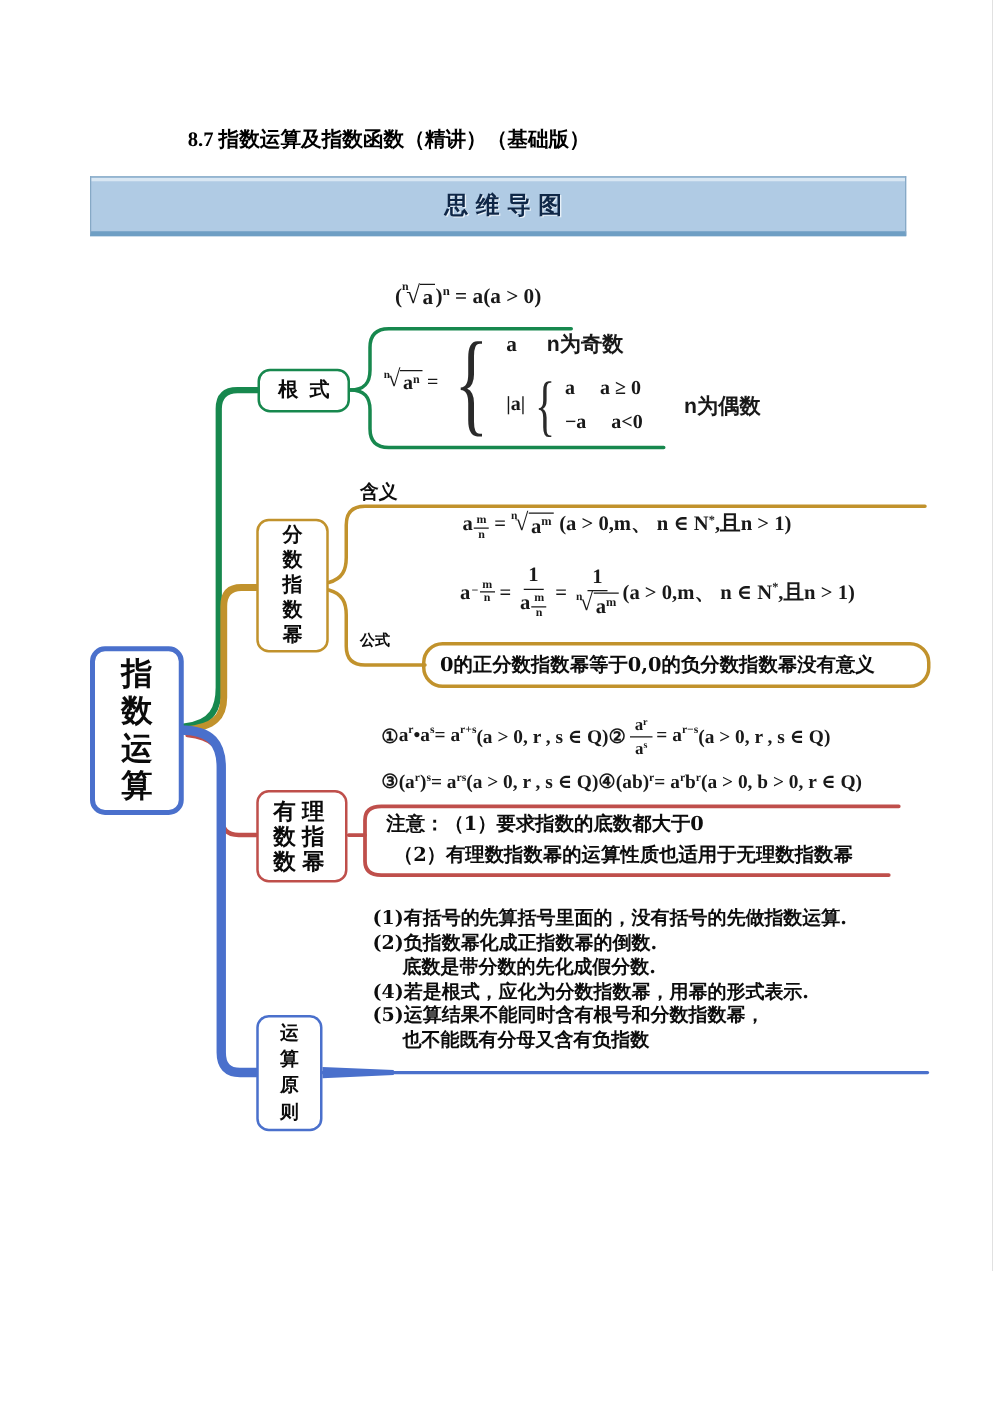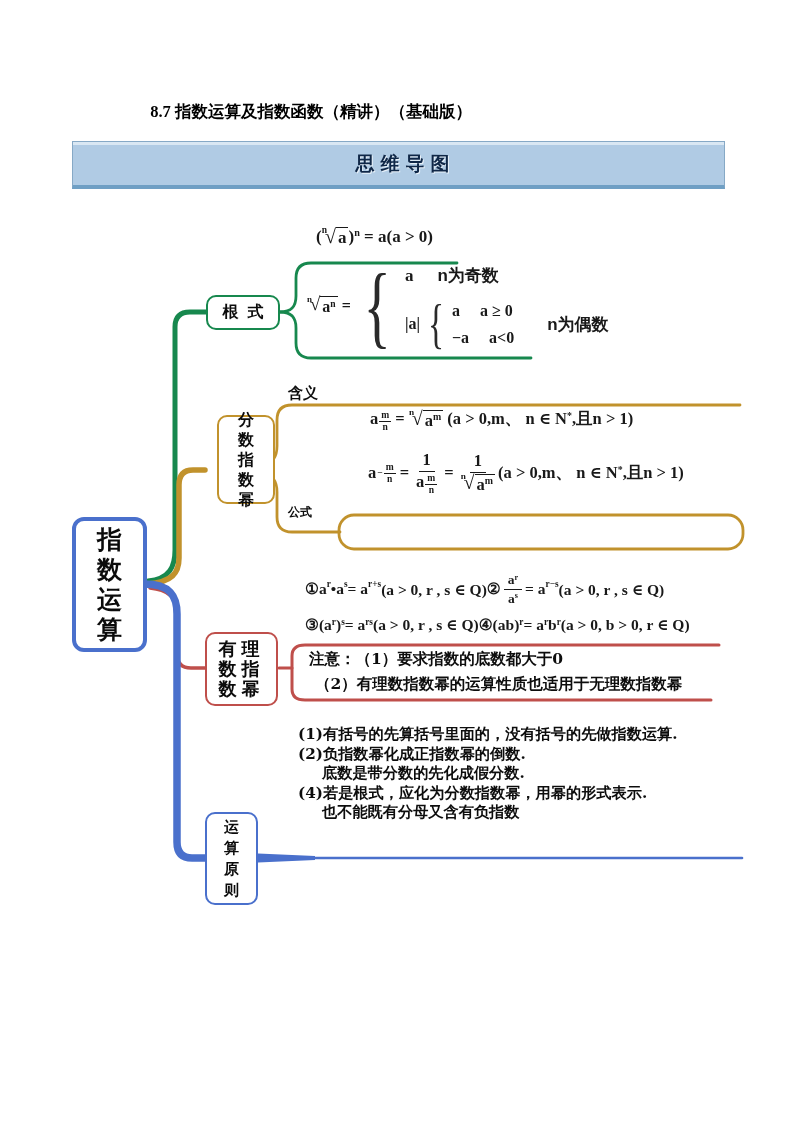--- a/index.html
+++ b/index.html
@@ -18,21 +18,21 @@
   .banner-text{margin-left:14px;font-size:19px;font-weight:800;letter-spacing:6px;color:#0f2747;
                text-shadow:1px 1px 0 #e8f1f9;}
   svg.connectors{position:absolute;left:0;top:0;}
   
   .node{position:absolute;background:#fff;border-radius:10px;display:flex;align-items:center;
         justify-content:center;color:#0b0b0b;font-weight:700;text-align:center;}
   .vtext{word-break:break-all;text-align:center;}
   .node-root{left:72px;top:517px;width:75px;height:135px;border:4px solid var(--blue);border-radius:12px;}
   .node-root .vtext{width:26px;font-size:25px;line-height:30px;}
   .node-radical{left:206px;top:295px;width:74px;height:35px;border:2.5px solid var(--green);font-size:16px;letter-spacing:9px;padding-left:9px;}
-  .node-fraction{left:217px;top:415px;width:58px;height:89px;border:2.5px solid var(--gold);}
+  .node-fraction{left:205px;top:415px;width:58px;height:107px;border:2.5px solid var(--gold);}
   .node-fraction .vtext{width:17px;font-size:16px;line-height:20px;}
   .node-rational{left:205px;top:632px;width:73px;height:74px;border:2.5px solid var(--red);}
   .node-rational .vtext{width:46px;font-size:18px;line-height:20px;letter-spacing:5px;}
   .node-principle{left:205px;top:812px;width:53px;height:93px;border:2.5px solid var(--blue);}
   .node-principle .vtext{width:16px;font-size:15px;line-height:21px;}
   
   .fm{position:absolute;font-weight:700;color:var(--ink);white-space:nowrap;}
   .sp{font-size:60%;position:relative;top:-0.55em;line-height:0;}
   .fr{display:inline-flex;flex-direction:column;align-items:center;vertical-align:middle;margin:0 3px;line-height:1.15;}
   .fr>.n{border-bottom:1.7px solid var(--ink);padding:0 4px 1px;}
@@ -195,20 +195,21 @@
       <span class="d"><span class="rt">
             <span class="ix">n</span>
             <span class="sg">√</span>
             <span class="bd"><span>a</span><span class="sp">m</span></span>
           </span></span>
     </span>
     <span><span>(a &gt; 0,m、 n ∈ N</span><span class="sp">*</span><span>,且n &gt; 1)</span></span>
   </div>
 
   <div class="hand lab-formula">公式</div>
+  <div class="hand txt-formula">0的正分数指数幂等于0,0的负分数指数幂没有意义</div>
 
   <div class="fm r12">
     <span>①</span>
       <span>a</span>
       <span class="sp">r</span>
       <span>•</span>
       <span>a</span>
       <span class="sp">s</span>
       <span>= a</span>
       <span class="sp">r+s</span>
@@ -228,16 +229,17 @@
   </div>
 
   <div class="hand note1">注意：（1）要求指数的底数都大于0</div>
   <div class="hand note2">（2）有理数指数幂的运算性质也适用于无理数指数幂</div>
 
   <div class="hand principles">
     <div>(1)有括号的先算括号里面的，没有括号的先做指数运算.</div>
     <div>(2)负指数幂化成正指数幂的倒数.</div>
     <div class="indent">底数是带分数的先化成假分数.</div>
     <div>(4)若是根式，应化为分数指数幂，用幂的形式表示.</div>
+    <div>(5)运算结果不能同时含有根号和分数指数幂，</div>
     <div class="indent">也不能既有分母又含有负指数</div>
   </div>
 
 </div>
 
 </body></html>

